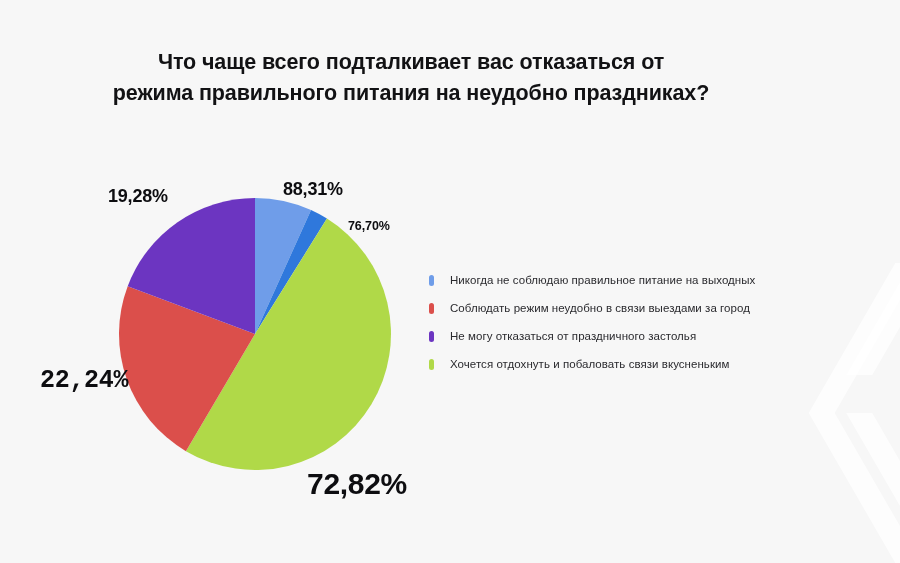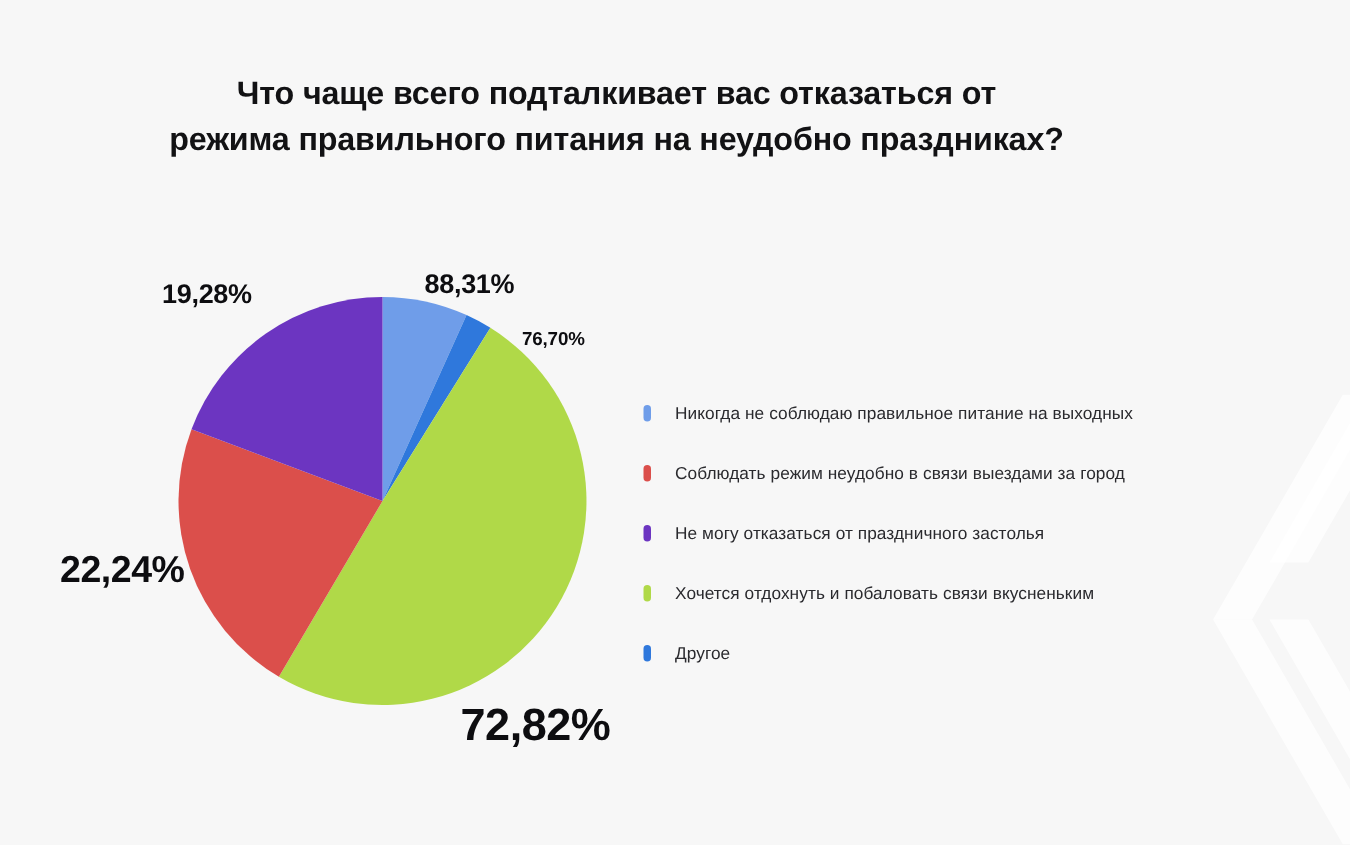--- a/index.html
+++ b/index.html
@@ -68,34 +68,33 @@
     color: #0d0d10;
     white-space: nowrap;
   }
   .slice-label.big   { font-size: 25px; letter-spacing: -0.3px; }
   .slice-label.mid   { font-size: 18px; letter-spacing: -0.2px; }
   .slice-label.small { font-size: 12.5px; letter-spacing: -0.1px; }
 
   #lbl-0 { left: 283px; top: 179px; }            
   #lbl-1 { left: 348px; top: 219px; }            
   #lbl-2 { left: 307px; top: 467px; font-size: 30px; } 
-  #lbl-3 { left: 40px;  top: 366px; }            
+  #lbl-3 { left: 40px;  top: 366px; font-family: Liberation Mono, monospace; }            
   #lbl-4 { left: 108px; top: 186px; text-align: right; }            
 
   
   #legend {
     position: absolute;
     left: 429px;
     top: 258px;
   }
   .legend-row {
     display: flex;
-    align-items: flex-start;
+    align-items: flex-end;
     height: 28px;
-    margin-top: 12px;
   }
   .legend-marker {
     width: 5px;
     height: 11px;
     border-radius: 3px;
     flex: 0 0 auto;
     margin-right: 16px;
   }
   .legend-text {
     font-size: 11.5px;
@@ -147,18 +146,14 @@
         <span class="legend-text">Соблюдать режим неудобно в связи выездами за город</span>
       </div>
       <div class="legend-row">
         <span class="legend-marker" style="background: rgb(108, 53, 193);"></span>
         <span class="legend-text">Не могу отказаться от праздничного застолья</span>
       </div>
       <div class="legend-row">
         <span class="legend-marker" style="background: rgb(176, 217, 72);"></span>
         <span class="legend-text">Хочется отдохнуть и побаловать связи вкусненьким</span>
       </div>
-      <div class="legend-row">
-        <span class="legend-marker" style="background: rgb(47, 120, 220);"></span>
-        <span class="legend-text">Другое</span>
-      </div>
     </div>
 </div>
 
 </body></html>

